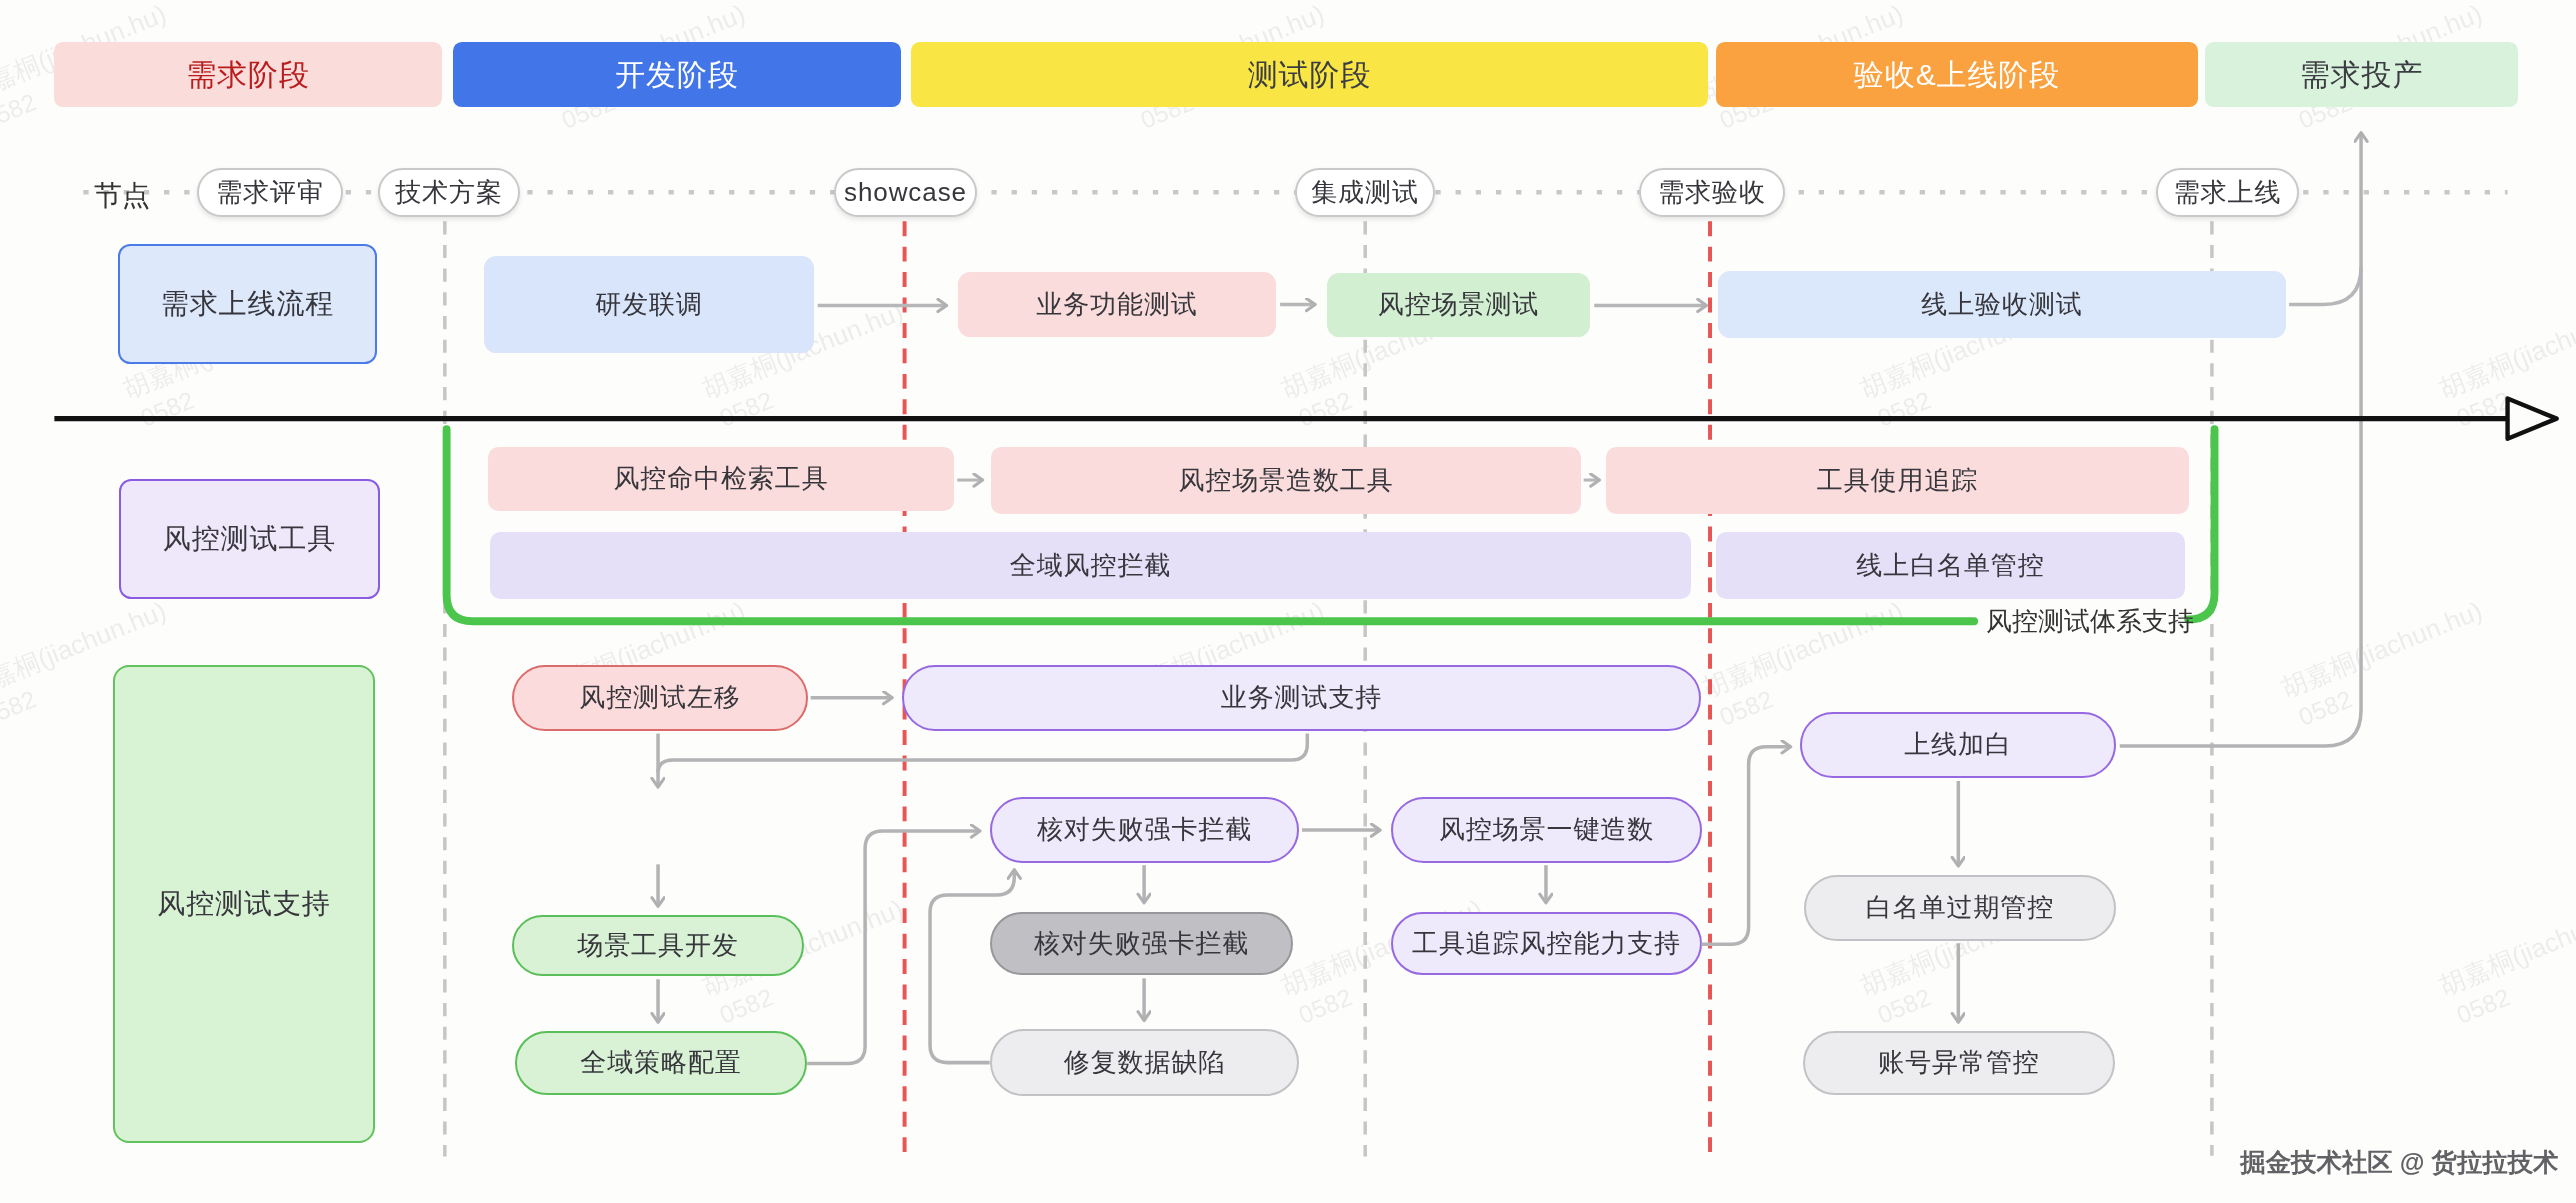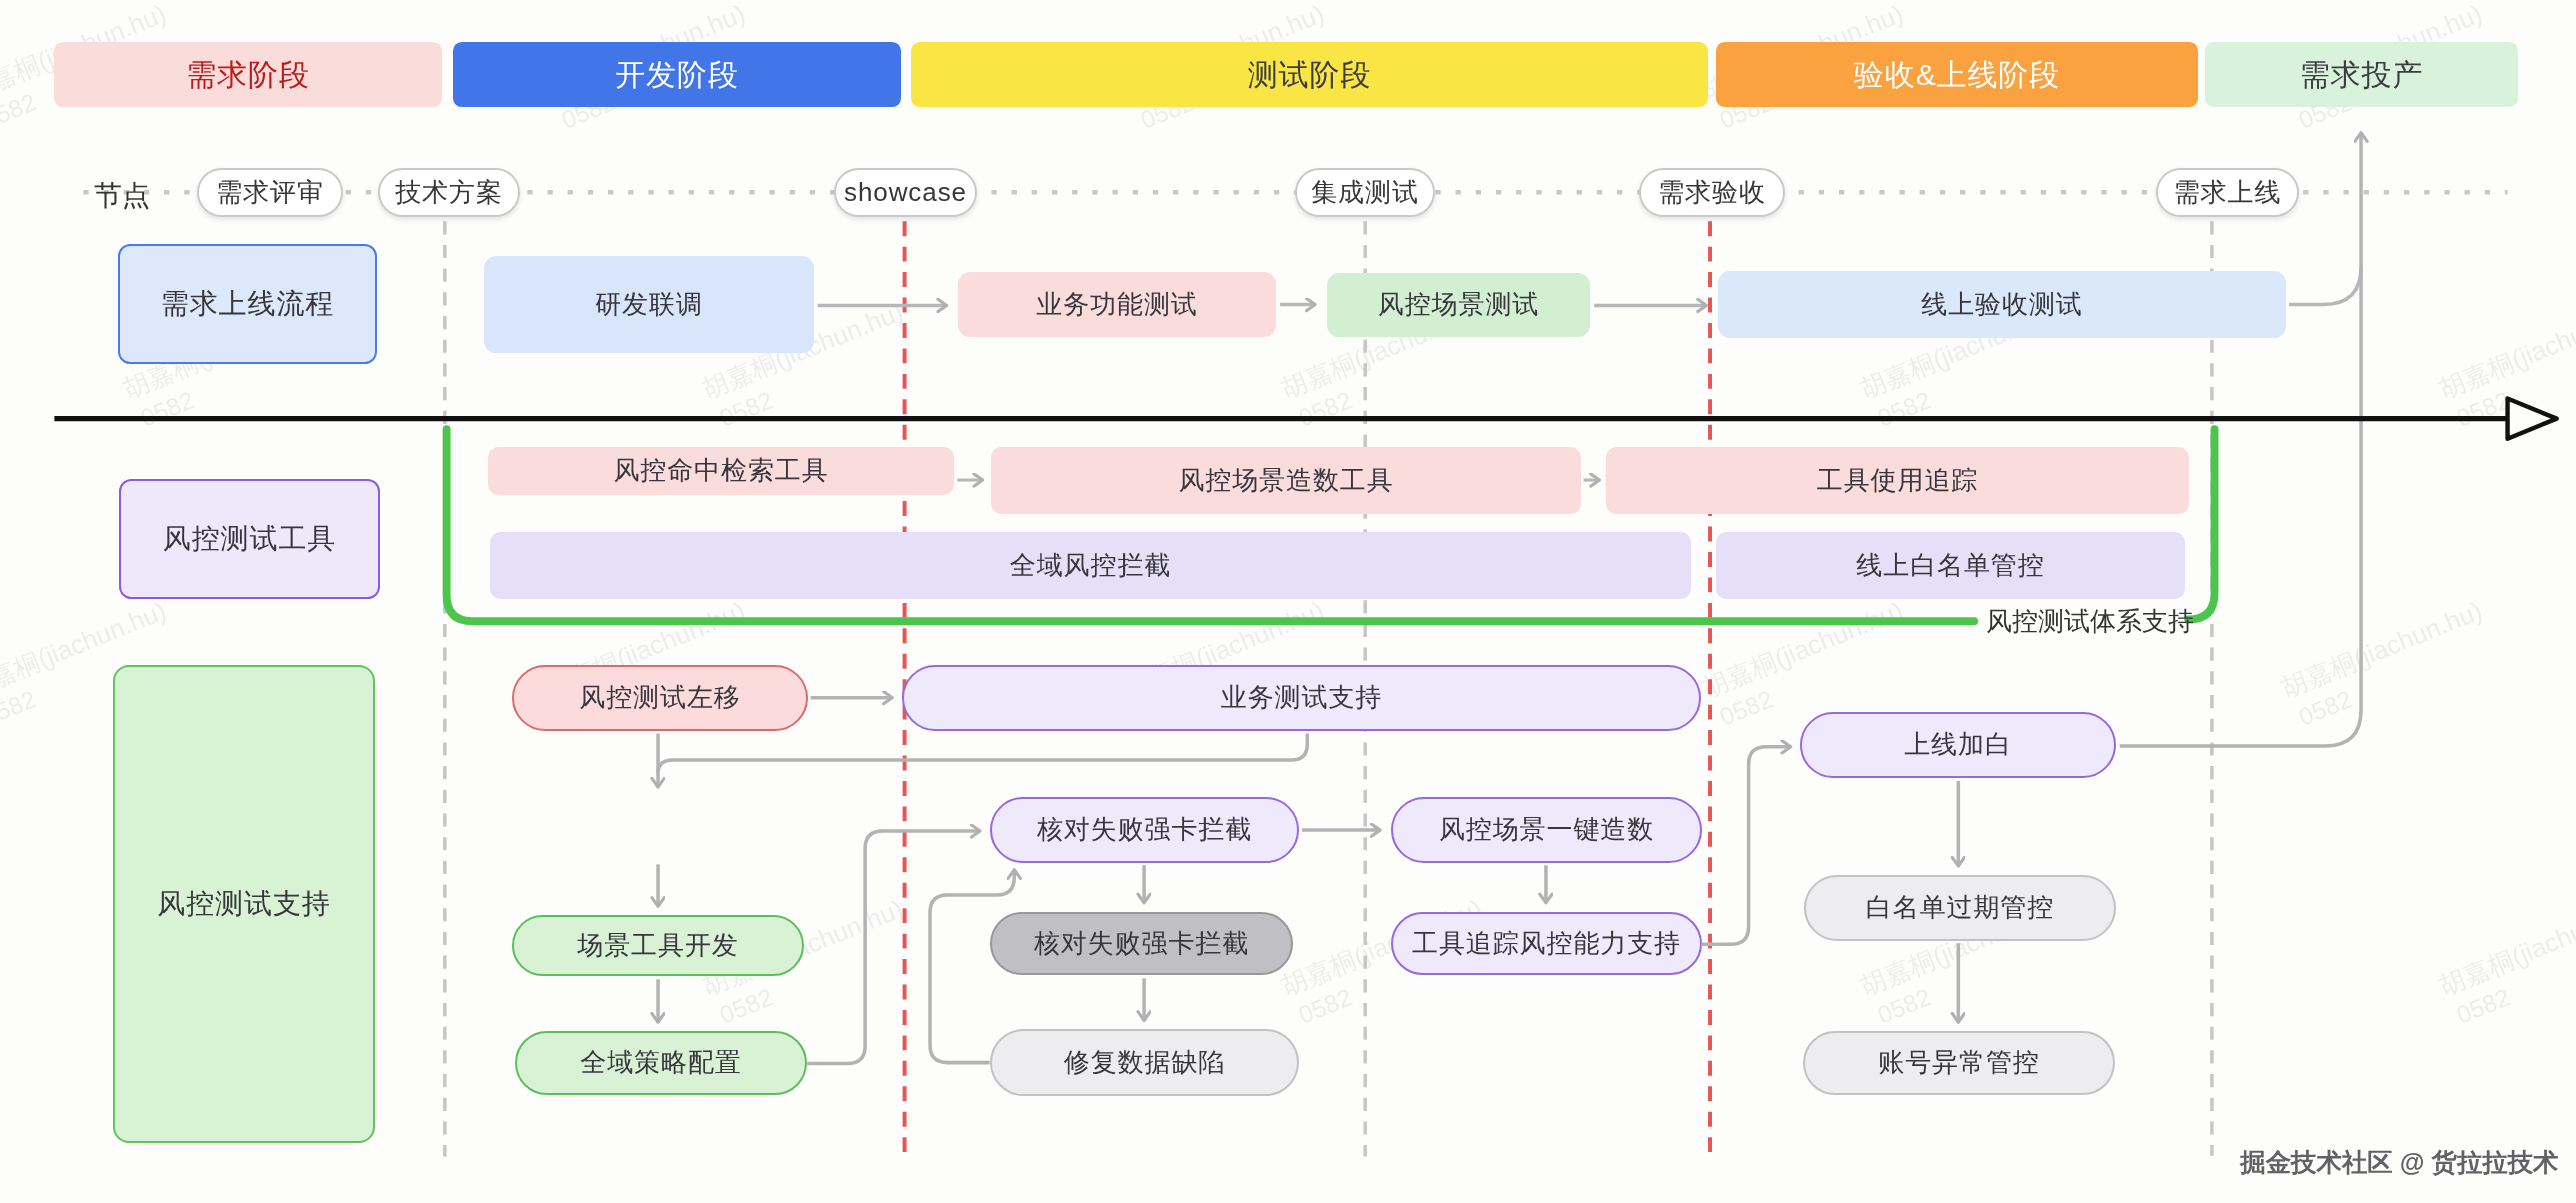--- a/index.html
+++ b/index.html
@@ -73,21 +73,21 @@
   <div class="box pill-node" style="left:1639px;width:146px;">需求验收</div>
   <div class="box pill-node" style="left:2156px;width:143px;">需求上线</div>
 
   <div class="box lane-label" style="left:118px;top:244px;width:259px;height:120px;background:#dde8fb;border:2.6px solid #4a7be8;">需求上线流程</div>
   <div class="box flowbox" style="left:484px;top:256px;width:330px;height:97px;background:#d9e5fa;">研发联调</div>
   <div class="box flowbox" style="left:958px;top:272px;width:318px;height:65px;background:#fadcdc;">业务功能测试</div>
   <div class="box flowbox" style="left:1327px;top:273px;width:263px;height:64px;background:#d3efd1;">风控场景测试</div>
   <div class="box lane-label" style="left:119px;top:479px;width:261px;height:120px;background:#efe8fb;border:2.6px solid #8a5ce0;">风控测试工具</div>
 
   <div class="box flowbox" style="left:1718px;top:271px;width:568px;height:67px;background:#dbe7fa;">线上验收测试</div>
-  <div class="box toolbox" style="left:488px;top:447px;width:466px;height:48px;background:#fadcdc;">风控命中检索工具</div>
+  <div class="box toolbox" style="left:488px;top:447px;width:466px;height:64px;background:#fadcdc;">风控命中检索工具</div>
   <div class="box toolbox" style="left:991px;top:447px;width:590px;height:67px;background:#fadcdc;">风控场景造数工具</div>
   <div class="box toolbox" style="left:1606px;top:447px;width:583px;height:67px;background:#fadcdc;">工具使用追踪</div>
   <div class="box toolbox" style="left:490px;top:532px;width:1201px;height:67px;background:#e5dff7;">全域风控拦截</div>
   <div class="box toolbox" style="left:1716px;top:532px;width:469px;height:67px;background:#e5dff7;">线上白名单管控</div>
   <div class="bracket-label" style="left:1986px;top:604px;">风控测试体系支持</div>
 
   <div class="box lane-label" style="left:113px;top:665px;width:262px;height:478px;background:#d8f2d4;border:2.6px solid #62c25e;border-radius:16px;">风控测试支持</div>
   <div class="box spill" style="left:512px;top:665px;width:296px;height:66px;background:#fbdbdb;border-color:#dc6b6b;">风控测试左移</div>
   <div class="box spill" style="left:902px;top:665px;width:799px;height:66px;background:#efeafb;border-color:#9668e2;">业务测试支持</div>
   <div class="box spill" style="left:990px;top:797px;width:309px;height:66px;background:#efeafb;border-color:#9668e2;">核对失败强卡拦截</div>

